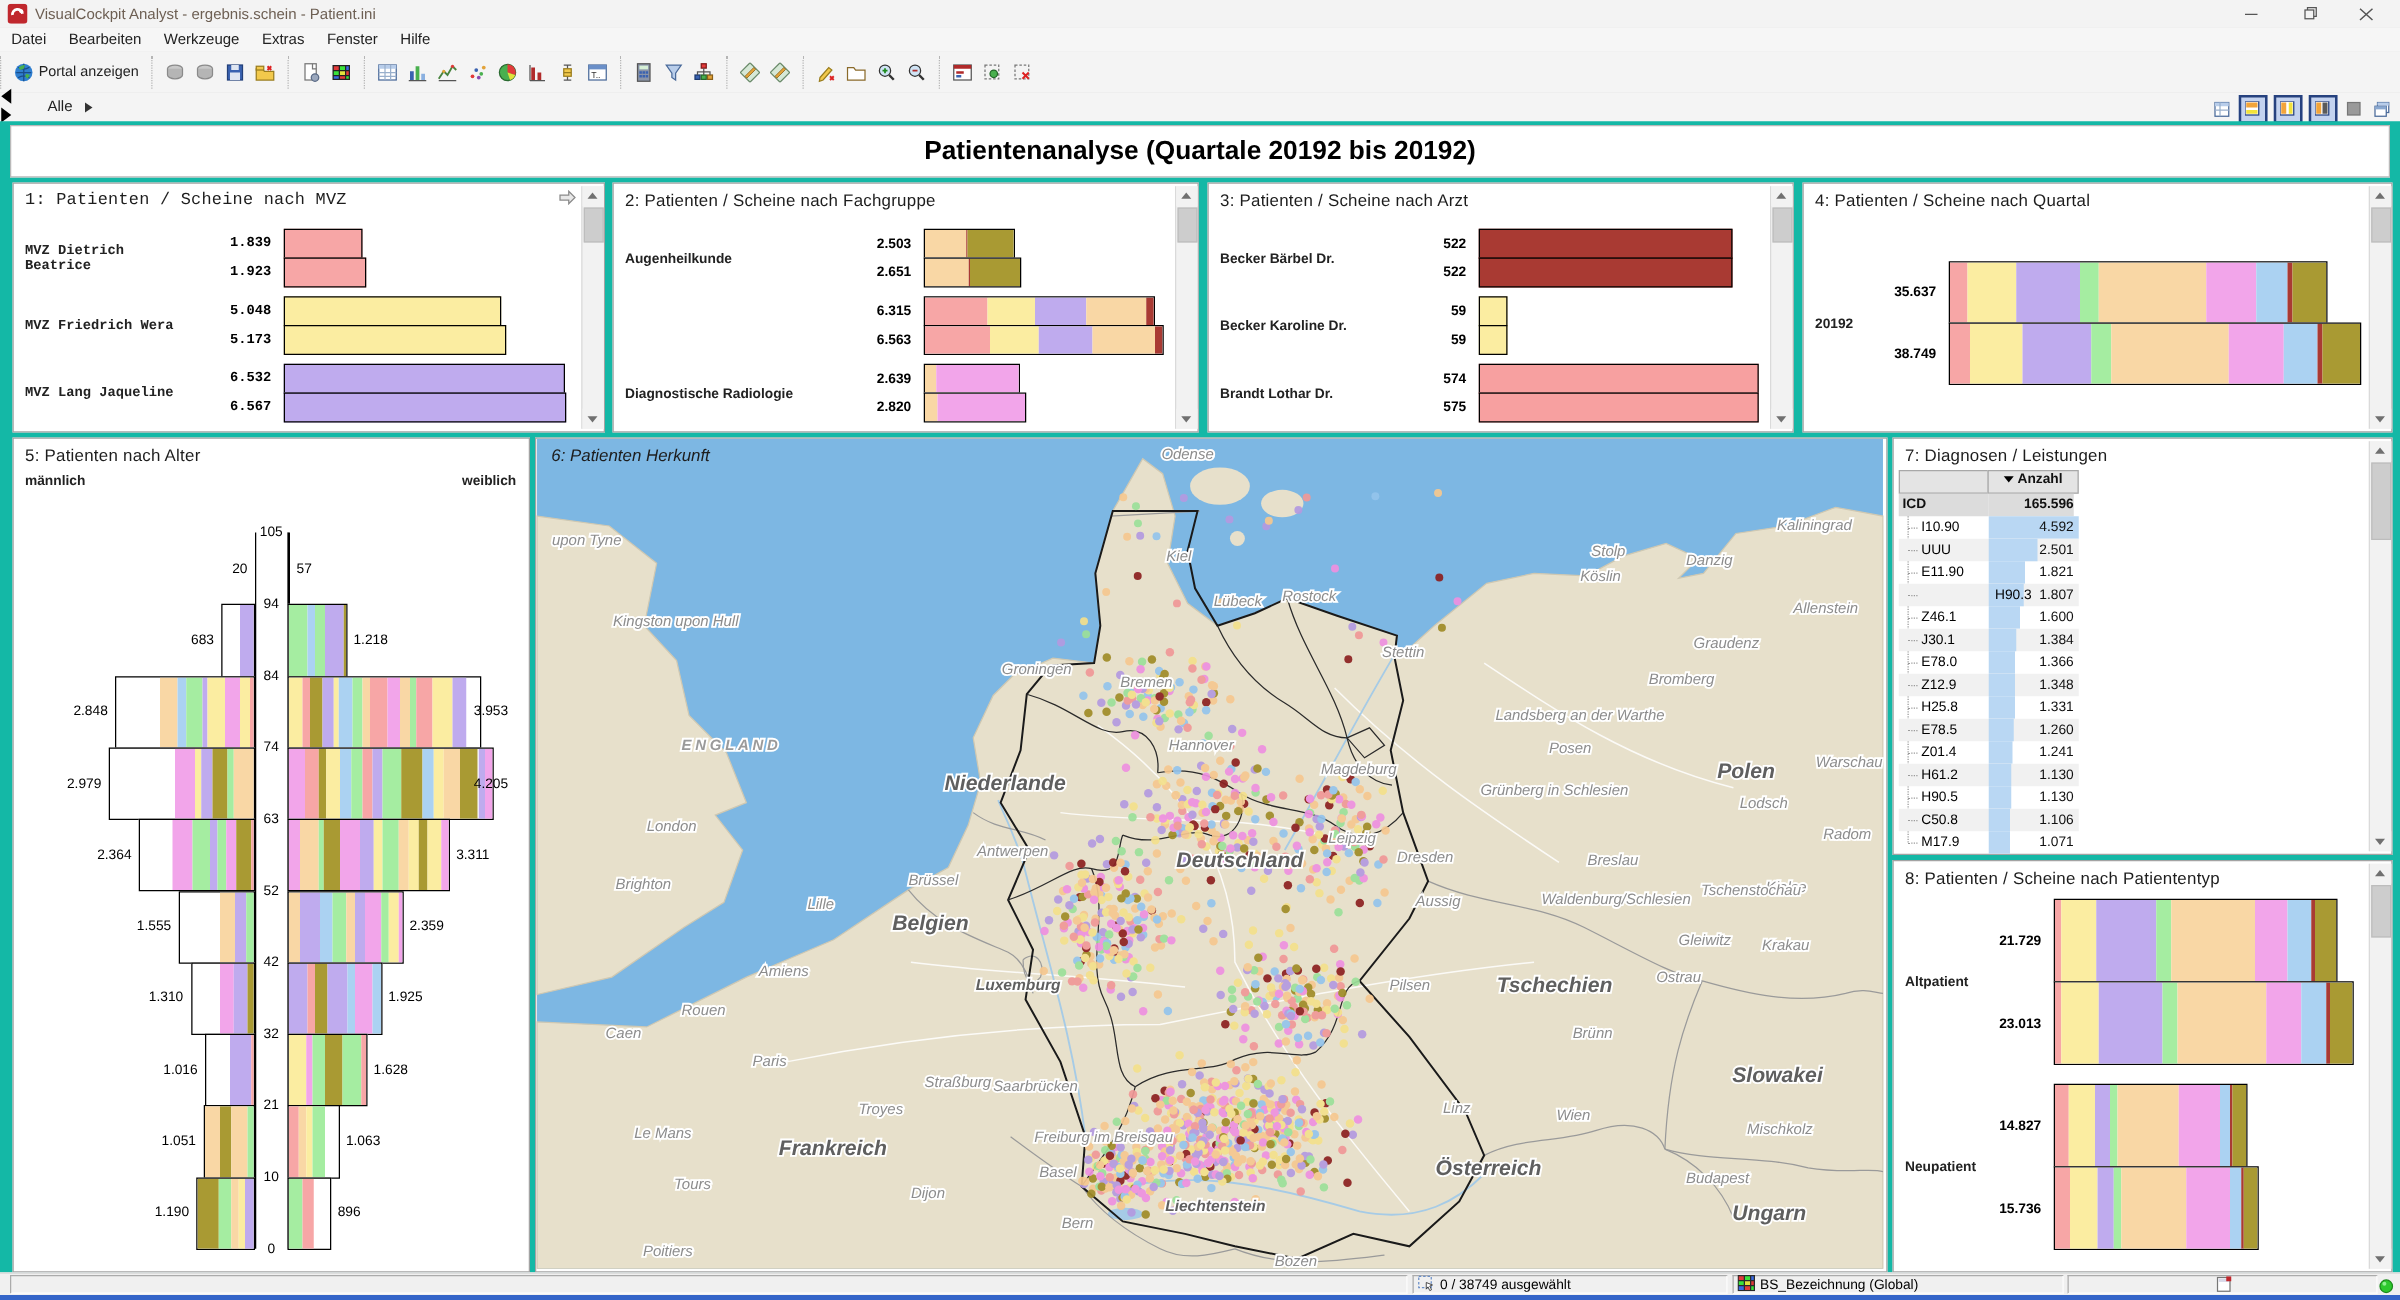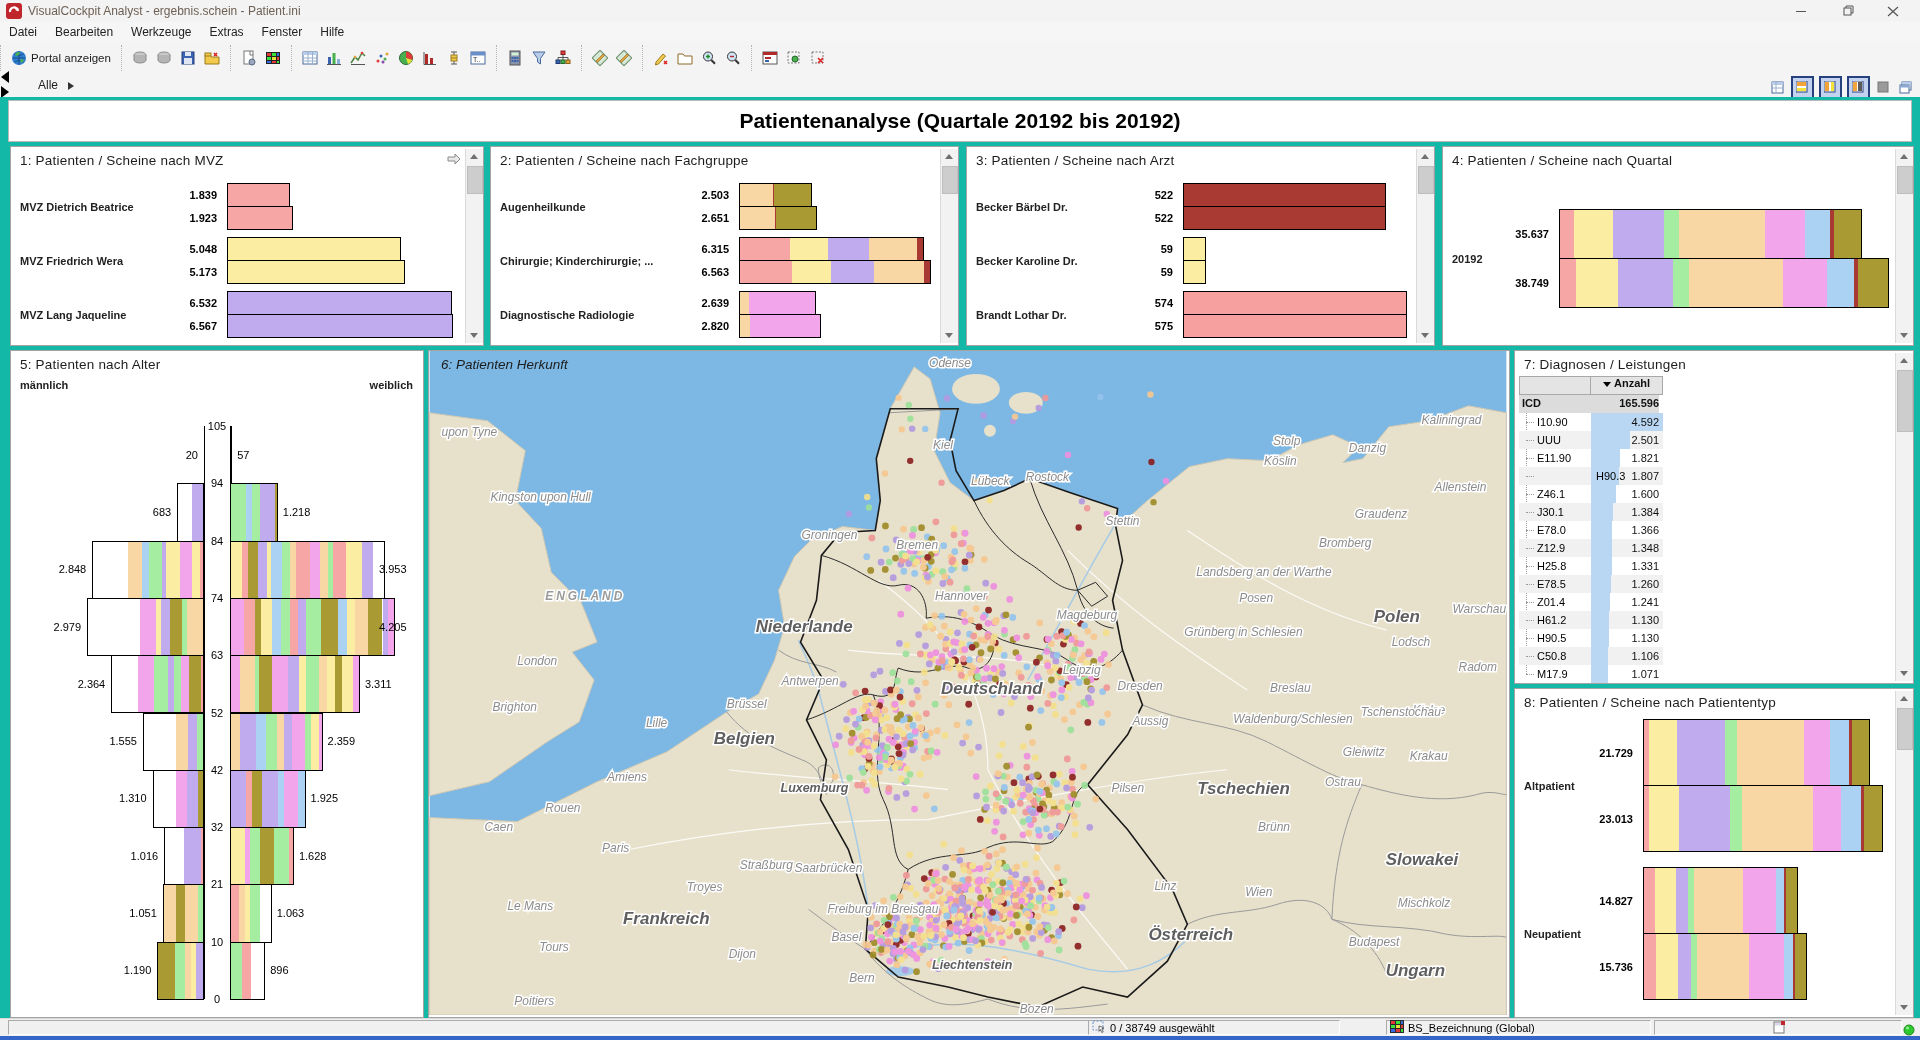--- a/index.html
+++ b/index.html
@@ -367,21 +367,21 @@
       </div>
   </div>
   <div id="edge-tri-top"></div>
   <div id="edge-tri-bottom"></div>
 
   <div id="content">
     <div id="banner">
       <span>Patientenanalyse (Quartale 20192 bis 20192)</span>
     </div>
 
-    <div class="panel" id="panel1" style="left:10px;top:49px;width:472px;height:198px;">
+    <div class="panel" id="panel1" style="left:10px;top:49px;width:472px;height:198px;font-family:Liberation Mono, monospace;">
       <div class="ptitle">1: Patienten / Scheine nach MVZ</div>
       <div id="p1-arrow" style="position:absolute;right:22px;top:4px;">
         <svg width="14" height="12" viewBox="0 0 14 12">
             <path d="M1,4 h7 V1 l5,5 -5,5 V8 H1 z" fill="#e8e8e8" stroke="#8a8a8a"></path>
           </svg>
       </div>
       <div class="chart" id="chart-0"></div>
     <div class="blabel" style="left: 9px; top: 36px; width: 136px; height: 48px;">MVZ Dietrich Beatrice</div>
         <div class="bval" style="left: 150px; width: 56px; top: 42px;">1.839</div>
         <div class="bar" style="left: 216px; top: 36px; width: 63.2883px; height: 24px; background: rgb(247, 166, 166);"></div>
@@ -413,21 +413,20 @@
           <div class="seg" style="left: 0px; width: 32.7635px; background: rgb(249, 215, 165);"></div>
           <div class="seg" style="left: 32.7635px; width: 0.854701px; background: rgb(169, 58, 51);"></div>
           <div class="seg" style="left: 33.6182px; width: 37.6068px; background: rgb(169, 154, 51);"></div>
         </div>
         <div class="bval" style="left: 182px; width: 56px; top: 65px;">2.651</div>
         <div class="bar" style="left: 248px; top: 59px; width: 77.5548px; height: 24px;">
           <div class="seg" style="left: 0px; width: 34.7552px; background: rgb(249, 215, 165);"></div>
           <div class="seg" style="left: 34.7552px; width: 0.906657px; background: rgb(169, 58, 51);"></div>
           <div class="seg" style="left: 35.6619px; width: 39.8929px; background: rgb(169, 154, 51);"></div>
         </div>
-        <div class="blabel" style="left: 9px; top: 90px; width: 168px; height: 48px;">Chirurgie;  Kinderchirurgie;  ...</div>
         <div class="bval" style="left: 182px; width: 56px; top: 96px;">6.315</div>
         <div class="bar" style="left: 248px; top: 90px; width: 184.745px; height: 24px;">
           <div class="seg" style="left: 0px; width: 50.2548px; background: rgb(247, 166, 166);"></div>
           <div class="seg" style="left: 50.2548px; width: 37.4627px; background: rgb(251, 237, 161);"></div>
           <div class="seg" style="left: 87.7175px; width: 41.1176px; background: rgb(191, 171, 238);"></div>
           <div class="seg" style="left: 128.835px; width: 48.4274px; background: rgb(249, 215, 165);"></div>
           <div class="seg" style="left: 177.262px; width: 5.48234px; background: rgb(169, 58, 51);"></div>
         </div>
         <div class="bval" style="left: 182px; width: 56px; top: 119px;">6.563</div>
         <div class="bar" style="left: 248px; top: 113px; width: 192px; height: 24px;">
@@ -2247,21 +2246,21 @@
         <div class="vscroll" style="right: 0px; top: 2px; bottom: 2px;">
           <div class="sarrow up" style="top: 0px;"></div>
           <div class="sarrow down" style="bottom: 0px;"></div>
           <div class="sthumb" style="top: 17px; height: 40px;"></div>
         </div>
       </div>
   </div>
 
   <div id="statusbar">
     <div class="sb-seg" style="left:8px;width:1118px;"></div>
-    <div class="sb-seg" style="left:1088px;width:252px;">
+    <div class="sb-seg" style="left:1130px;width:252px;">
       <span><svg width="14" height="13" viewBox="0 0 14 13">
             <rect x="1" y="1" width="10" height="9" fill="none" stroke="#6a8fc8" stroke-dasharray="2,1.5"></rect>
             <path d="M7,6 l5,2 -2.2,.8 1.4,3 -1.4,.7 -1.4,-3 -1.4,1.8 z" fill="#fff" stroke="#333" stroke-width=".7"></path>
           </svg></span>
       <span>0 / 38749 ausgewählt</span>
     </div>
     <div class="sb-seg" style="left:1386px;width:265px;">
       <span><svg width="14" height="13" viewBox="0 0 14 13">
             <rect x="0" y="0" width="14" height="13" fill="#2a2a2a"></rect>
             <rect x="1" y="1" width="4" height="3" fill="#e23a3a"></rect>

